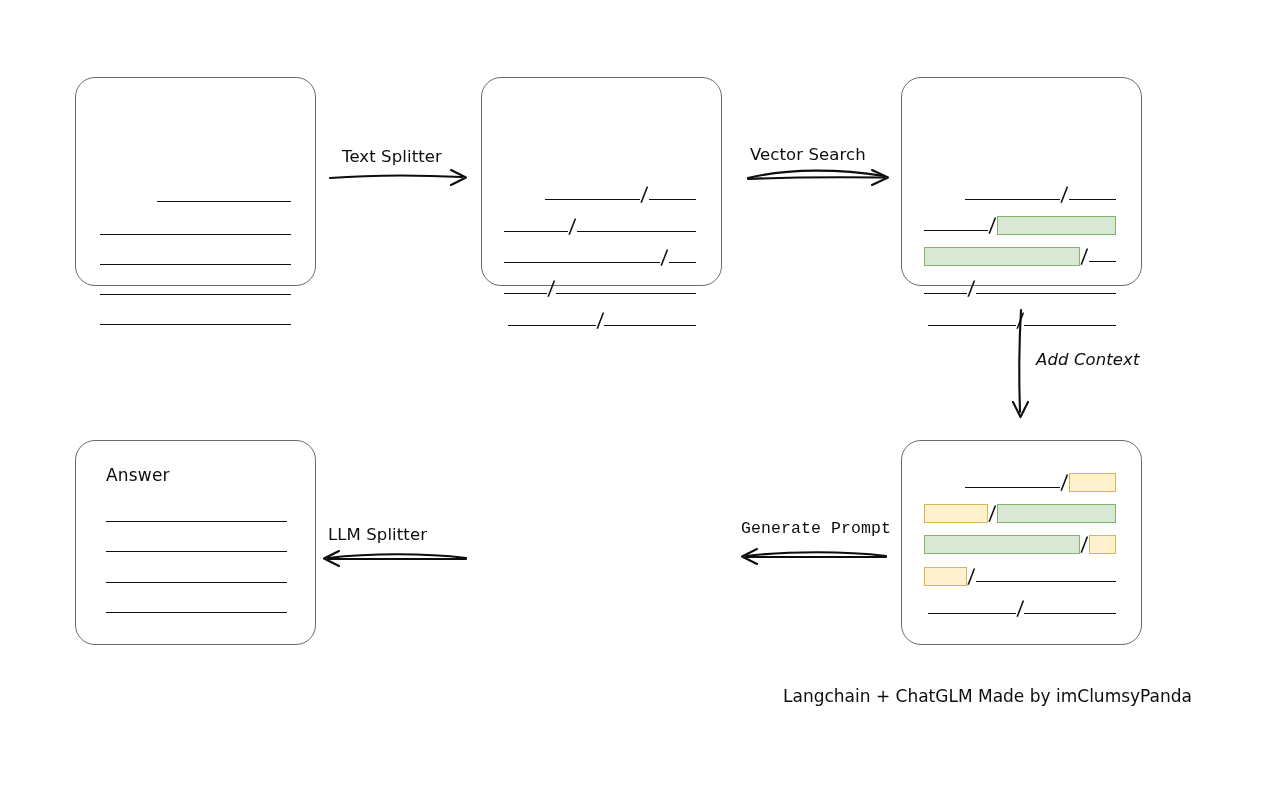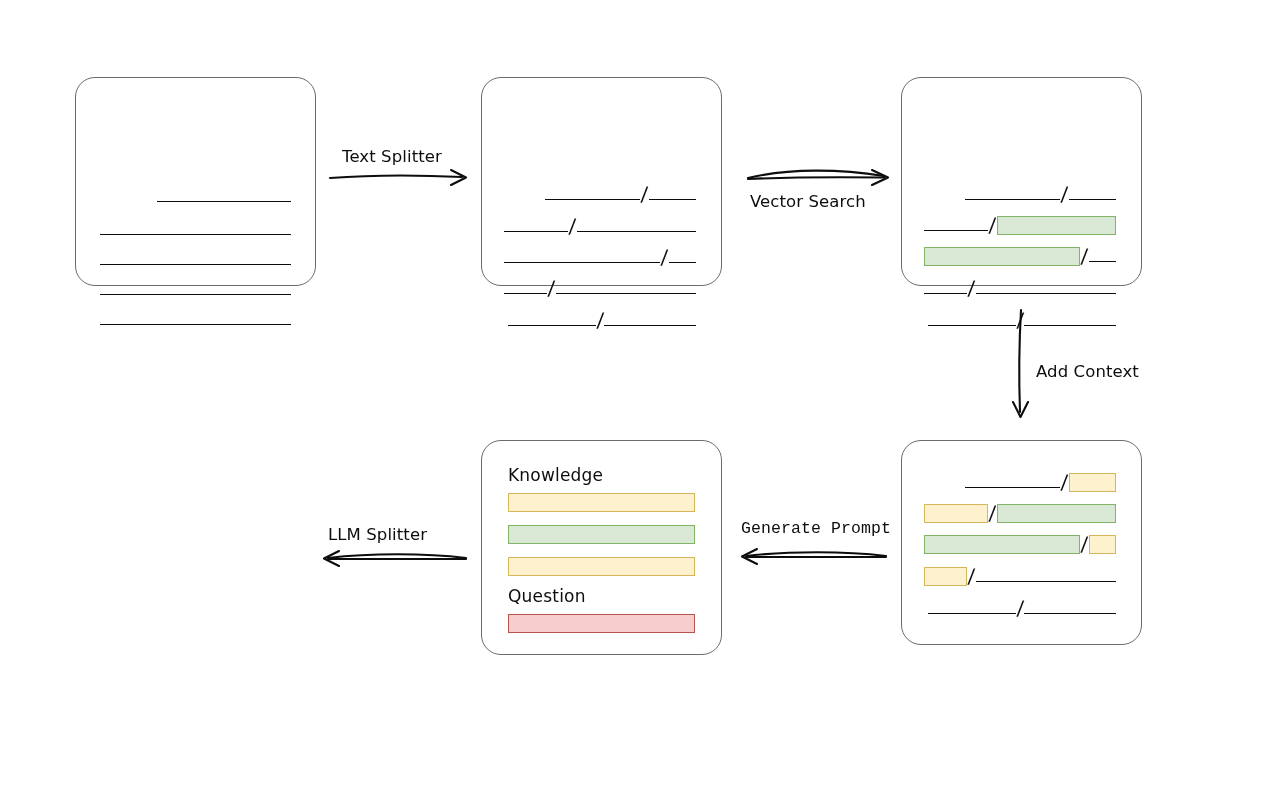--- a/index.html
+++ b/index.html
@@ -127,22 +127,22 @@
     </g>
 
     <g>
       <path d="M466 558 C 425 553, 370 553, 328 558" fill="none" stroke="#0d0d0d" stroke-width="2.1" stroke-linecap="round"></path>
       <path d="M466 559 C 422 559, 370 559, 328 559" fill="none" stroke="#0d0d0d" stroke-width="2.1" stroke-linecap="round"></path>
       <path d="M339 551 L 324 558.5 L 339 566" fill="none" stroke="#0d0d0d" stroke-width="2.1" stroke-linejoin="round" stroke-linecap="round"></path>
     </g>
   </svg>
 
   <div class="edge-label" style="left:342px; top:147px;">Text Splitter</div>
-  <div class="edge-label" style="left:750px; top:145px;margin-top:47px;">Vector Search</div>
-  <div class="edge-label" style="left:1036px; top:362px;">Add Context</div>
+  <div class="edge-label" style="left:750px; top:145px;">Vector Search</div>
+  <div class="edge-label" style="left:1036px; top:350px;font-style:italic;">Add Context</div>
   <div class="edge-label" style="left:741px; top:519px;font-family:Liberation Mono, monospace;">Generate Prompt</div>
   <div class="edge-label" style="left:328px; top:525px;">LLM Splitter</div>
 
   <div class="node" style="left:75px; top:77px; width:241px; height:209px;">
     <div class="node-inner">
       <div class="row" style="left:24px; right:24px; top:110px;">
         <div class="spacer" style="width:30%;"></div>
           <div class="seg-line" style="width:70%;"></div>
       </div>
       <div class="row" style="left:24px; right:24px; top:143px;">
@@ -249,37 +249,34 @@
       </div>
       <div class="row" style="left:22px; right:22px; top:159px;">
         <div class="spacer" style="width:2%;"></div>
         <div class="seg-line" style="width:45%;"></div>
         <div class="slash">/</div>
         <div class="seg-line" style="width:47%;"></div>
       </div>
     </div>
   </div>
 
-  <div class="node" style="left:481px; top:440px; width:241px; height:215px;">
-    <div class="node-inner">
-      <div class="node-label" style="left:26px; top:24px;">Knowledge</div>
-
-      <div class="row" style="left:26px; right:26px; top:53px;">
-        <div class="seg-box yellow" style="width:100%;"></div>
-      </div>
-      <div class="row" style="left:26px; right:26px; top:85px;">
-        <div class="seg-box green" style="width:100%;"></div>
-      </div>
-      <div class="row" style="left:26px; right:26px; top:117px;">
-        <div class="seg-box yellow" style="width:100%;"></div>
-      </div>
-
-      <div class="node-label" style="left:26px; top:145px;">Question</div>
-
-      <div class="row" style="left:26px; right:26px; top:174px;">
-        <div class="seg-box red" style="width:100%;"></div>
-      </div>
-    </div>
-  </div>
-
-
+
+  <div class="node" style="left:75px; top:440px; width:241px; height:205px;">
+    <div class="node-inner">
+      <div class="node-label" style="left:30px; top:24px;">Answer</div>
+      <div class="row" style="left:30px; right:28px; top:67px;">
+        <div class="seg-line" style="width:100%;"></div>
+      </div>
+      <div class="row" style="left:30px; right:28px; top:97px;">
+        <div class="seg-line" style="width:100%;"></div>
+      </div>
+      <div class="row" style="left:30px; right:28px; top:128px;">
+        <div class="seg-line" style="width:100%;"></div>
+      </div>
+      <div class="row" style="left:30px; right:28px; top:158px;">
+        <div class="seg-line" style="width:100%;"></div>
+      </div>
+    </div>
+  </div>
+
+  <div class="footer" style="left:783px; top:686px;">Langchain + ChatGLM Made by imClumsyPanda</div>
 
 </div>
 
 </body></html>

